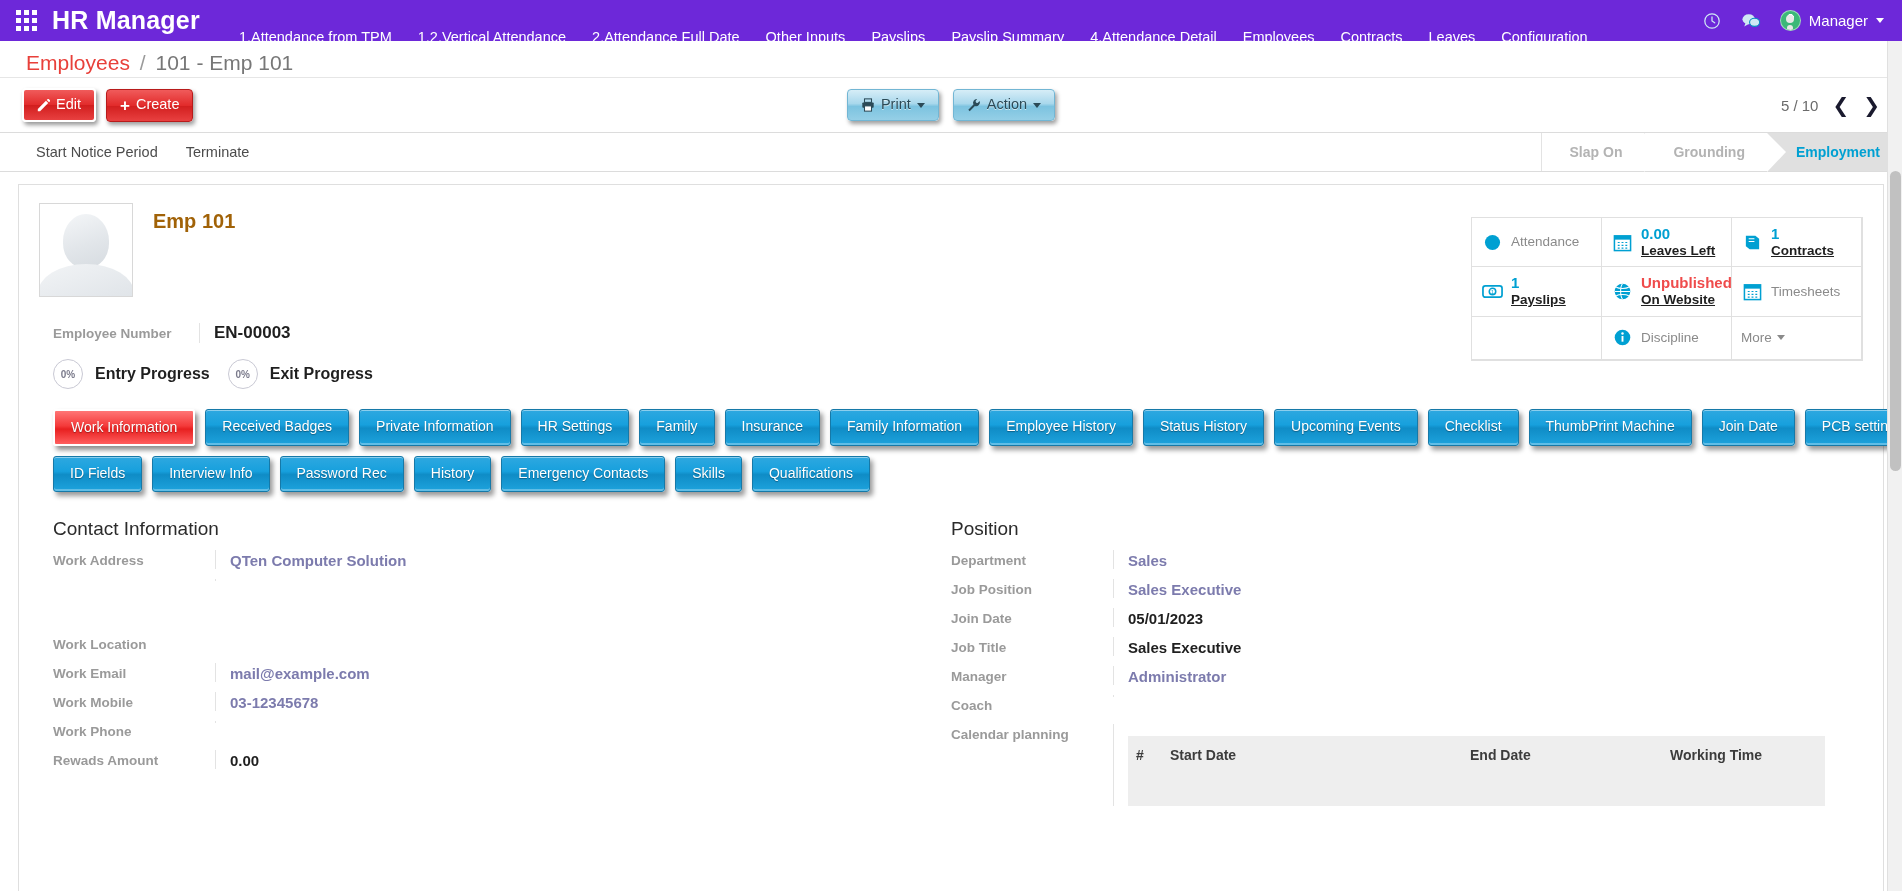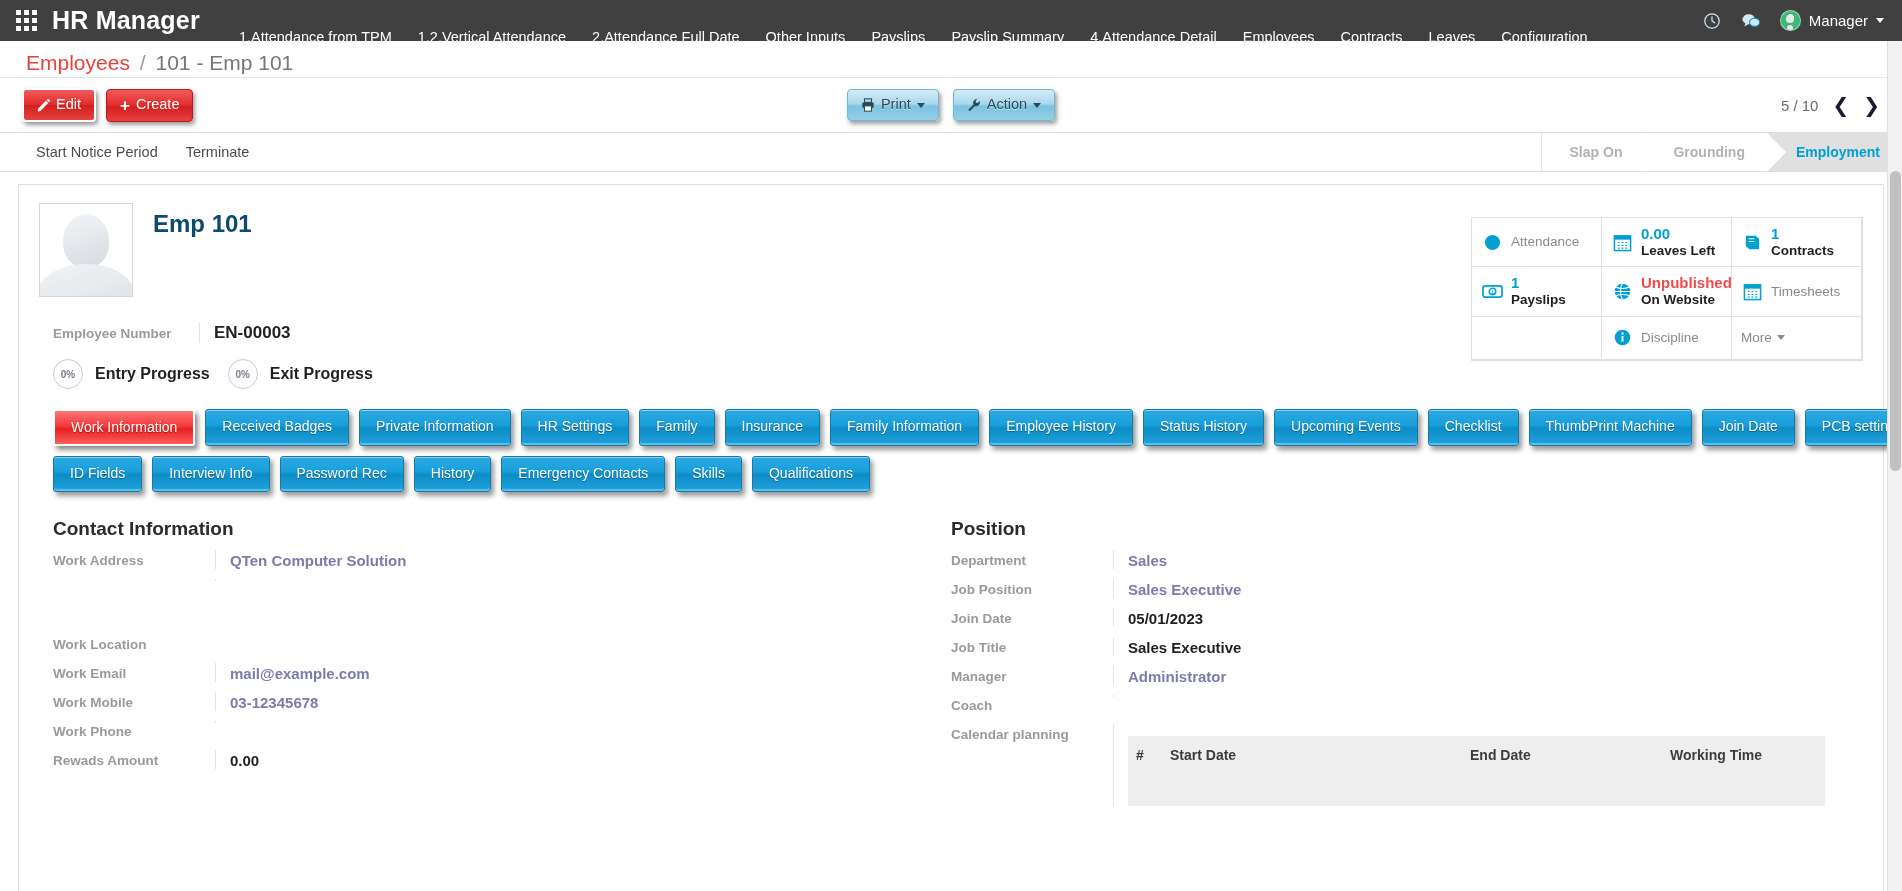--- a/index.html
+++ b/index.html
@@ -10,21 +10,21 @@
     background: #ffffff;
     font-family: "Liberation Sans", sans-serif;
     font-size: 14px;
     color: #4c4c4c;
     overflow: hidden;
   }
 
   
   .navbar {
     height: 41px;
-    background: #404040;
+    background: #6d28d9;
     display: flex;
     align-items: stretch;
     color: #ffffff;
     position: relative;
   }
   .apps-btn {
     width: 52px;
     display: flex; align-items: center; justify-content: center;
     cursor: pointer;
   }
@@ -200,21 +200,21 @@
     background: linear-gradient(160deg, #f4f6f8 0%, #e2e6ea 55%, #d6dbe0 100%);
   }
   .emp-photo .body {
     position: absolute; left: 50%; bottom: -26px;
     width: 96px; height: 58px;
     transform: translateX(-50%);
     border-radius: 50% 50% 0 0;
     background: linear-gradient(160deg, #f2f4f6 0%, #e3e7eb 60%, #dadfe4 100%);
   }
   .emp-name {
-    font-size: 24px; font-weight: bold; color: #0c4a6e;
+    font-size: 20px; font-weight: bold; color: #a16207;
     margin-left: 20px; margin-top: 7px;
   }
 
   
   .stat-box {
     position: absolute; top: 32px; right: 20px;
     border: 1px solid #e0e0e0;
     display: grid;
     grid-template-columns: 130px 130px 130px;
   }
@@ -227,21 +227,21 @@
     cursor: pointer;
     min-height: 44px;
   }
   .stat-btn.empty { cursor: default; }
   .stat-ico { flex: none; width: 22px; height: 22px; color: #00a0d2;
               display: flex; align-items: center; justify-content: center; }
   .stat-txt { line-height: 1.12; }
   .stat-val { font-size: 15px; font-weight: bold; color: #00a0d2; }
   .stat-val.red { color: #ef4b4b; }
   .stat-lbl { font-size: 13.5px; color: #8a8a8a; }
-  .stat-lbl.bold { color: #1f1f1f; font-weight: bold; }
+  .stat-lbl.bold { color: #1f1f1f; font-weight: bold; text-decoration: underline; }
 
   
   .row-empno { display: flex; align-items: center; margin-top: 26px; }
   .lbl-empno {
     width: 160px; padding-left: 14px;
     font-size: 13.5px; font-weight: bold; color: #9a9a9a;
   }
   .val-empno {
     border-left: 1px solid #e3e3e3;
     padding-left: 14px;
@@ -278,21 +278,21 @@
   .tabbtn.active {
     border: 2px solid #ffffff;
     background: linear-gradient(180deg, #ff7676 0%, #f43a3a 45%, #e82020 55%, #ff5e5e 100%);
     box-shadow: 3px 4px 5px rgba(0,0,0,.45);
   }
 
   
   .content { display: flex; margin-top: 26px; padding: 0 14px; }
   .col { flex: 1 1 50%; padding-right: 24px; }
   .col-title {
-    font-size: 19px; font-weight: bold; color: #2b2b2b;
+    font-size: 19px; font-weight: normal; color: #2b2b2b;
     margin-bottom: 10px;
   }
   .frow { display: flex; align-items: flex-start; min-height: 29px; }
   .flabel {
     width: 162px; flex: none;
     font-size: 13.5px; font-weight: bold; color: #9a9a9a;
     padding-top: 3px;
   }
   .fvalue {
     flex: 1; min-width: 0;

